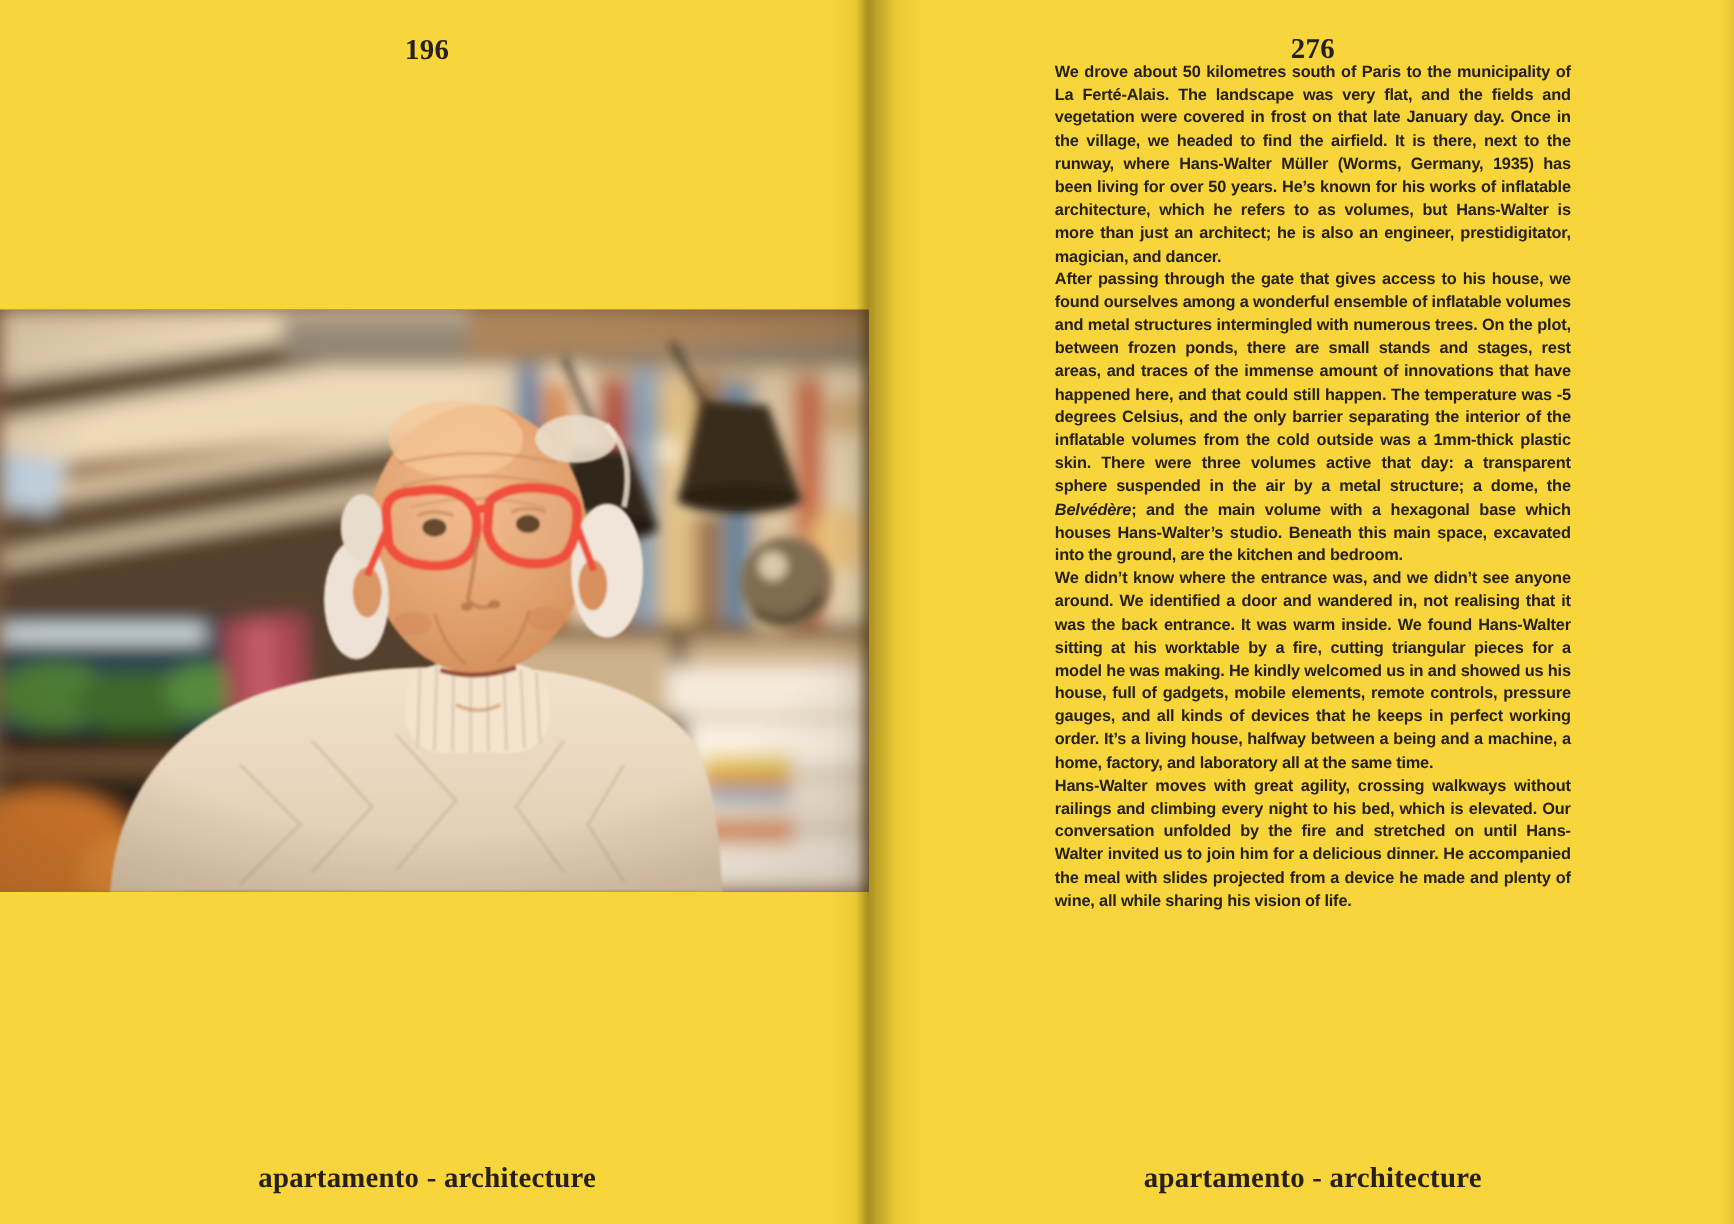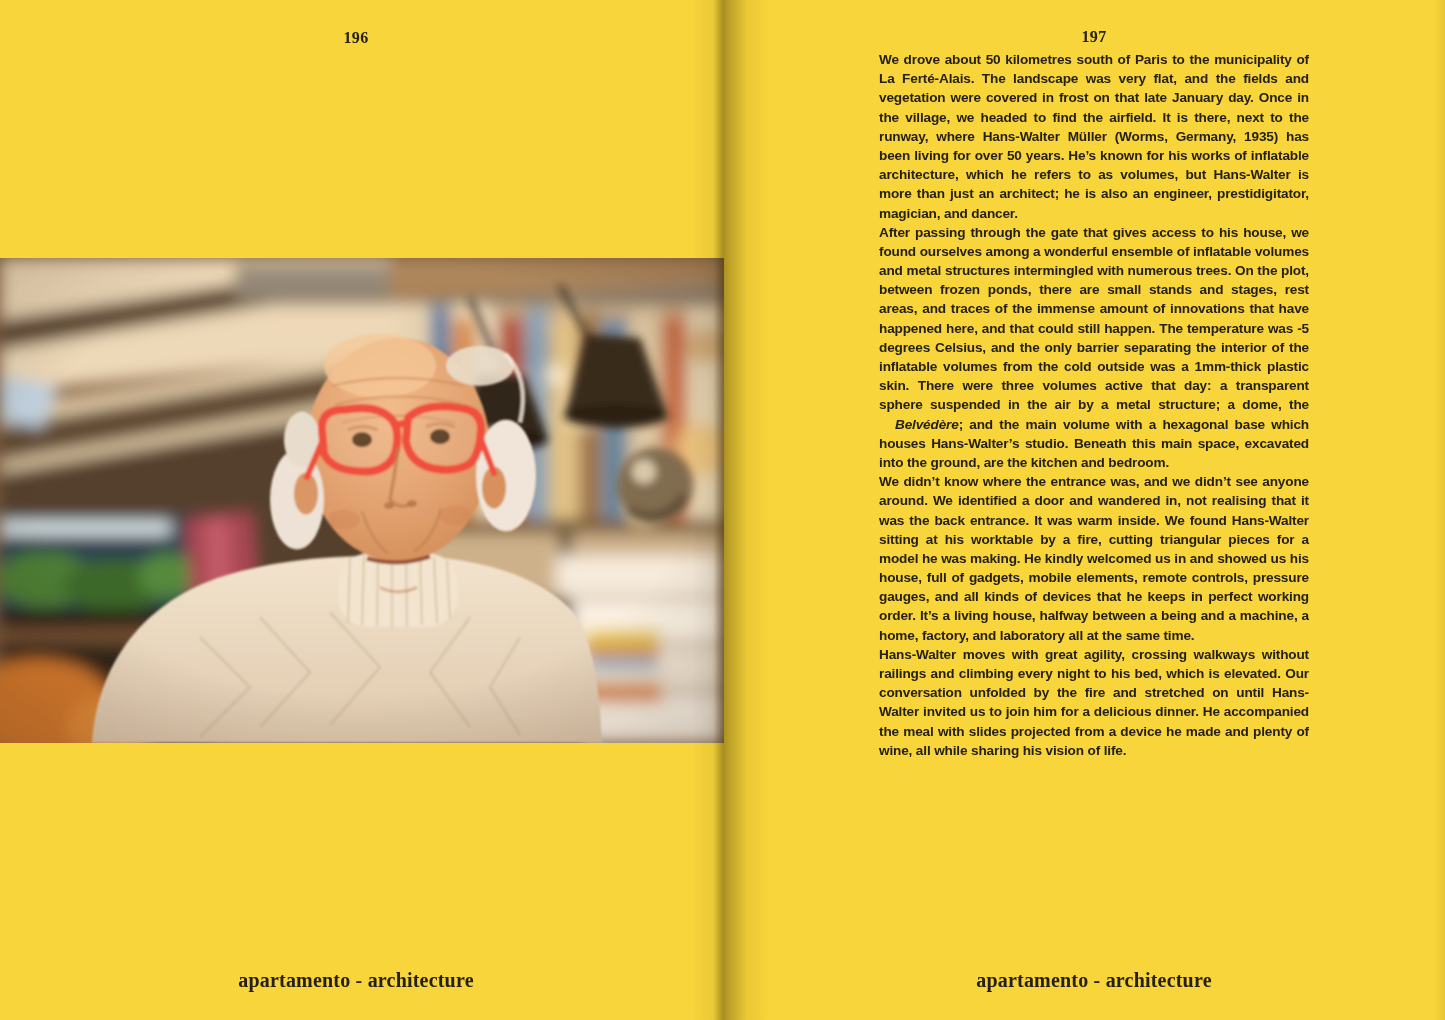--- a/index.html
+++ b/index.html
@@ -5,42 +5,42 @@
   :root { --paper:#F8D53A; --ink:#26201A; }
   * { margin:0; padding:0; box-sizing:border-box; }
   body { background:#e9e4da; font-family:"Liberation Sans", sans-serif; }
   .spread {
     position:relative; width:1445px; height:1020px;
     background:var(--paper); overflow:hidden;
   }
   
   .page-number { position:absolute; text-align:center;
     font-family:"Liberation Serif", serif; font-weight:700;
-    font-size:16px; color:var(--ink); letter-spacing:.3px; }
+    font-size:24px; color:var(--ink); letter-spacing:.3px; }
   .pn-left { left:0; top:29px; width:712px; }
   .pn-right { left:879px; top:28px; width:430px; }
   .photo {
     position:absolute; left:0; top:258px; width:724px; height:485px;
     overflow:hidden; background:#6e5743;
   }
   .photo svg { display:block; width:100%; height:100%; }
   .footer { position:absolute; text-align:center;
     font-family:"Liberation Serif", serif; font-weight:700;
-    font-size:20px; color:var(--ink); letter-spacing:.2px; }
+    font-size:24px; color:var(--ink); letter-spacing:.2px; }
   .ft-left { left:0; top:969px; width:712px; }
   .ft-right { left:879px; top:969px; width:430px; }
   
   .article {
     position:absolute; left:879px; top:50px; width:430px;
     font-family:"Liberation Sans", sans-serif; font-weight:700;
     font-size:13.6px; line-height:19.18px; letter-spacing:-0.15px;
     color:var(--ink); text-align:justify;
   }
   .article p { margin:0; }
-  .article em { font-style:italic;margin-left:16px; }
+  .article em { font-style:italic; }
   
   .fold {
     position:absolute; left:692px; top:0; width:76px; height:1020px;
     pointer-events:none; z-index:6;
     background:linear-gradient(90deg,
       rgba(66,50,4,0) 0%,
       rgba(66,50,4,0.07) 28%,
       rgba(58,44,0,0.42) 41%,
       rgba(58,44,0,0.30) 50%,
       rgba(66,50,4,0.08) 72%,
@@ -248,21 +248,21 @@
       </svg>
     </figure>
 
     <div class="footer ft-left">apartamento - architecture</div>
   </div>
 
   <div class="fold"></div>
   <div class="edge-right"></div>
 
   <div>
-    <div class="page-number pn-right">197</div>
+    <div class="page-number pn-right">276</div>
 
     <div class="article">
       <p>We drove about 50 kilometres south of Paris to the municipality of La Ferté-Alais. The landscape was very flat, and the fields and vegetation were covered in frost on that late January day. Once in the village, we headed to find the airfield. It is there, next to the runway, where Hans-Walter Müller (Worms, Germany, 1935) has been living for over 50 years. He’s known for his works of inflatable architecture, which he refers to as volumes, but Hans-Walter is more than just an architect; he is also an engineer, prestidigitator, magician, and dancer.</p>
       <p>After passing through the gate that gives access to his house, we found ourselves among a wonderful ensemble of inflatable volumes and metal structures intermingled with numerous trees. On the plot, between frozen ponds, there are small stands and stages, rest areas, and traces of the immense amount of innovations that have happened here, and that could still happen. The temperature was -5 degrees Celsius, and the only barrier separating the interior of the inflatable volumes from the cold outside was a 1mm-thick plastic skin. There were three volumes active that day: a transparent sphere suspended in the air by a metal structure; a dome, the <em>Belvédère</em>; and the main volume with a hexagonal base which houses Hans-Walter’s studio. Beneath this main space, excavated into the ground, are the kitchen and bedroom.</p>
       <p>We didn’t know where the entrance was, and we didn’t see anyone around. We identified a door and wandered in, not realising that it was the back entrance. It was warm inside. We found Hans-Walter sitting at his worktable by a fire, cutting triangular pieces for a model he was making. He kindly welcomed us in and showed us his house, full of gadgets, mobile elements, remote controls, pressure gauges, and all kinds of devices that he keeps in perfect working order. It’s a living house, halfway between a being and a machine, a home, factory, and laboratory all at the same time.</p>
       <p>Hans-Walter moves with great agility, crossing walkways without railings and climbing every night to his bed, which is elevated. Our conversation unfolded by the fire and stretched on until Hans-Walter invited us to join him for a delicious dinner. He accompanied the meal with slides projected from a device he made and plenty of wine, all while sharing his vision of life.</p>
     </div>
 
     <div class="footer ft-right">apartamento - architecture</div>
   </div>

